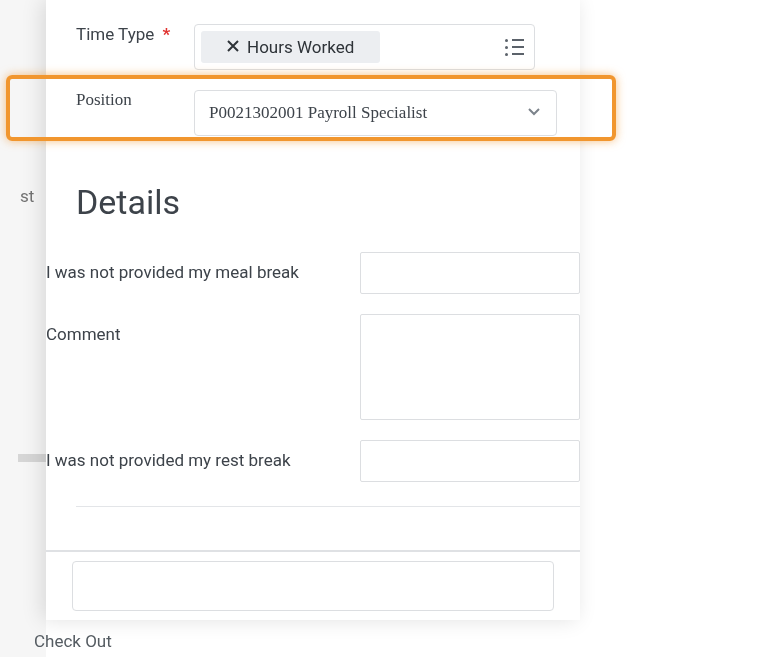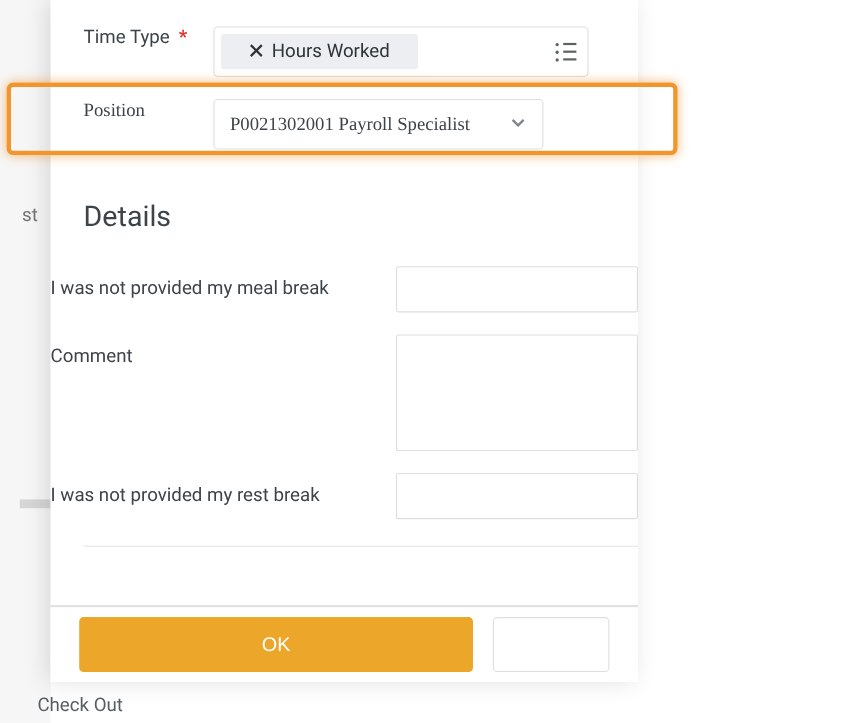--- a/index.html
+++ b/index.html
@@ -129,40 +129,40 @@
       border: 4px solid #f1962e;
       border-radius: 6px;
       box-shadow: 0 0 10px rgba(241,150,46,0.6);
       pointer-events: none;
     }
     .position-row {
       margin-top: 14px;
       font-family: Liberation Serif, serif;
     }
     .select-field {
-      width: 300px;
+      width: 363px;
       height: 46px;
       border: 1px solid #dcdee1;
       border-radius: 4px;
       display: flex;
       align-items: center;
       justify-content: space-between;
       padding: 0 14px;
       background: #fff;
       cursor: pointer;
     }
     .select-text {
       color: #3d434a;
       font-size: 17px;
     }
     .chevron {
       color: #7c838b;
     }
     .details-heading {
-      font-size: 26px;
+      font-size: 34px;
       font-weight: 400;
       color: #3d434a;
       margin: 46px 0 30px 30px;
     }
     .detail-row {
       display: flex;
       align-items: flex-start;
       margin-bottom: 20px;
     }
     .detail-label {
@@ -296,17 +296,16 @@
   </div>
 
   <div class="detail-row">
     <div class="detail-label">I was not provided my rest break</div>
     <div class="detail-input"></div>
   </div>
 
   <hr class="divider">
 
   <div class="footer">
-    <button class="btn-ok">OK</button>
     <div class="btn-secondary"></div>
   </div>
 
 </div>
 
 </body></html>

